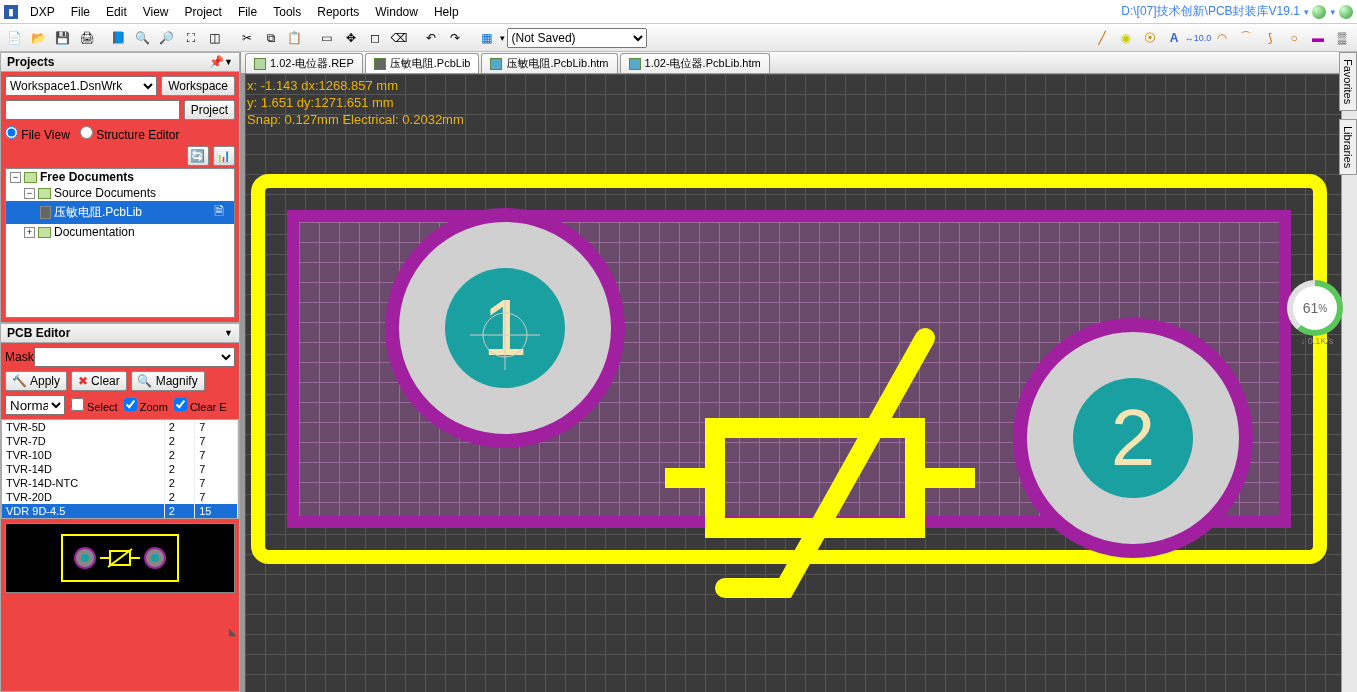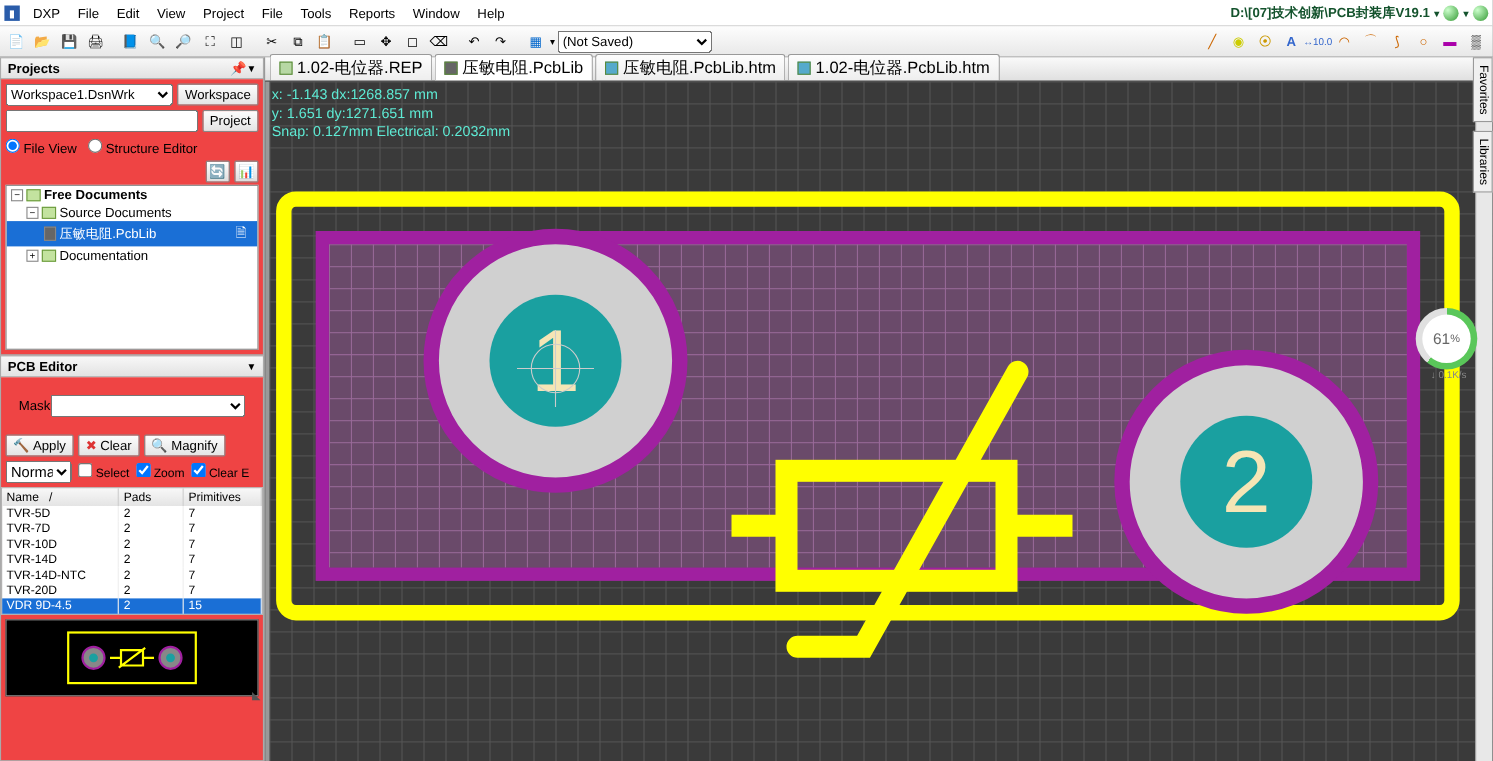--- a/index.html
+++ b/index.html
@@ -1,21 +1,21 @@
 <!DOCTYPE html>
 <html><head>
 <meta charset="utf-8">
 <style>
 * { box-sizing: border-box; margin: 0; padding: 0; font-family: "Microsoft YaHei", "Segoe UI", Tahoma, sans-serif; }
 body { width: 1357px; height: 692px; background: #f0f0f0; overflow: hidden; position: relative; font-size: 12px; }
 
 .menubar { height: 24px; background: #fff; border-bottom: 1px solid #ccc; display: flex; align-items: center; padding: 0 4px; }
 .menubar .logo { width: 14px; height: 14px; background: #2a5caa; margin-right: 4px; display:flex;align-items:center;justify-content:center;color:#fff;font-weight:bold;font-size:9px;}
 .menubar .m { padding: 2px 8px; cursor: default; }
-.menubar .path { margin-left: auto; font-size: 12px; color: #14532d; display:flex;align-items:center;gap:4px;font-weight:bold;}
+.menubar .path { margin-left: auto; font-size: 12px; color: #3b82f6; display:flex;align-items:center;gap:4px;}
 .menubar .dot { width: 14px; height: 14px; border-radius: 50%; display:inline-block;}
 
 .toolbar { height: 28px; background: linear-gradient(#fdfdfd,#e8e8e8); border-bottom: 1px solid #bbb; display: flex; align-items: center; padding: 0 4px; gap: 2px;}
 .toolbar .tb { width: 22px; height: 22px; border: 1px solid transparent; display:flex;align-items:center;justify-content:center; border-radius:2px;}
 .toolbar .sep { width: 6px; }
 .toolbar select { height: 20px; font-size: 12px; width: 140px;}
 .toolbar .right-tools { margin-left:auto; display:flex; gap:2px; align-items:center;}
 
 .main { display: flex; height: calc(100% - 52px); }
 
@@ -33,50 +33,50 @@
 
 .tree { background:#fff; border:1px solid #888; height:150px; overflow:auto; font-size:12px;}
 .tree .node { padding:1px 4px; display:flex; align-items:center; gap:3px;}
 .tree .node .exp{width:11px;height:11px;border:1px solid #888;display:flex;align-items:center;justify-content:center;font-size:9px;line-height:1;background:#fff;}
 .tree .node.selected { background:#1a6fd6; color:#fff;}
 .tree .indent1{padding-left:18px;} .tree .indent2{padding-left:34px;}
 .tree .folder{width:13px;height:11px;background:#c3e39f;border:1px solid #6b9a3c;}
 .tree .doc{width:11px;height:13px;background:#fff;border:1px solid #888;}
 
 .pcblib { flex:1; display:flex; flex-direction:column; min-height:0;}
-.mask-row{display:flex;align-items:center;gap:0;padding:16px;}
+.mask-row{display:flex;align-items:center;gap:0;padding:4px;}
 .mask-row select{flex:1;height:20px;}
 .action-row{display:flex;gap:4px;padding:0 4px 4px;}
 .action-row .btn{flex:0 0 auto;display:flex;align-items:center;gap:3px;}
 .checkrow{display:flex;align-items:center;gap:6px;padding:0 4px 4px;font-size:11px;}
 .checkrow select{height:20px;width:60px;}
 
 .comp-head{background:linear-gradient(#f0f0f0,#e0e0e0);border:1px solid #aaa;padding:2px 6px;font-size:11px;}
 .comp-table{flex:0 0 auto;border:1px solid #aaa;background:#fff;font-size:11px;}
 .comp-table table{width:100%;border-collapse:collapse;}
 .comp-table th{background:linear-gradient(#f8f8f8,#e4e4e4);border-right:1px solid #ccc;padding:2px 4px;text-align:left;font-weight:normal;}
 .comp-table td{border-right:1px solid #eee;padding:1px 4px;}
 .comp-table tr.selected td{background:#1a6fd6;color:#fff;}
 
 .thumb { height:70px; background:#000; margin:4px; border:1px solid #888; position:relative;}
 .thumb-inner{position:absolute;left:50%;top:50%;transform:translate(-50%,-50%);}
 
 .center { flex:1; display:flex; flex-direction:column; background:#555; position:relative;}
 .doctabs { height:22px; background:linear-gradient(#fafafa,#e0e0e0); border-bottom:1px solid #999; display:flex; align-items:flex-end; padding-left:4px;}
-.doctab { background:linear-gradient(#fdfdfd,#eee); border:1px solid #999; border-bottom:none; padding:2px 8px; margin-right:2px; display:flex; align-items:center; gap:4px; font-size:15px; border-radius:3px 3px 0 0;}
+.doctab { background:linear-gradient(#fdfdfd,#eee); border:1px solid #999; border-bottom:none; padding:2px 8px; margin-right:2px; display:flex; align-items:center; gap:4px; font-size:11px; border-radius:3px 3px 0 0;}
 .doctab.active{background:#fff;}
 .doctab .ic{width:12px;height:12px;background:#b7d8a4;border:1px solid #5a8a3a;}
 
 .canvas { flex:1; background:#3a3a3a; position:relative; overflow:hidden;}
 .grid { position:absolute; inset:0; background-image:
   linear-gradient(#555 1px, transparent 1px),
   linear-gradient(90deg,#555 1px, transparent 1px);
   background-size: 20px 20px;
   border-left: 4px solid #999;}
-.status-overlay{position:absolute;left:6px;top:4px;color:#5eead4;font-family:Consolas,monospace;font-size:13px;line-height:1.3;}
+.status-overlay{position:absolute;left:6px;top:4px;color:#eab308;font-family:Consolas,monospace;font-size:13px;line-height:1.3;}
 
 .yellow-rect{position:absolute;left:10px;top:100px;right:30px;height:390px;border:14px solid #ffff00;border-radius:18px;}
 .purple-rect{position:absolute;left:22px;top:22px;right:22px;bottom:22px;border:12px solid #a020a0;
   background-image:
     linear-gradient(#9a6a9a 1px, transparent 1px),
     linear-gradient(90deg,#9a6a9a 1px, transparent 1px),
     linear-gradient(#7a4a7a 1px, transparent 1px),
     linear-gradient(90deg,#7a4a7a 1px, transparent 1px);
   background-size: 20px 20px,20px 20px,100px 100px,100px 100px;
   background-color:#6a4a6a;}
@@ -238,25 +238,20 @@
       </div>
       <div class="checkrow">
         <select><option>Normal</option></select>
         <label><input type="checkbox" style=""> <span>Select</span></label>
         <label><input type="checkbox" checked="" style=""> <span>Zoom</span></label>
         <label><input type="checkbox" checked="" style=""> <span>Clear E</span></label>
       </div>
       <div class="comp-table">
         <table>
           <tbody>
-              <tr>
-            <th style="width:45%"><span>Name</span> &nbsp; /</th>
-            <th style="width:25%">Pads</th>
-            <th>Primitives</th>
-          </tr>
           <tr>
                 <td>TVR-5D</td>
                 <td>2</td>
                 <td>7</td>
               </tr>
           <tr>
                 <td>TVR-7D</td>
                 <td>2</td>
                 <td>7</td>
               </tr>

